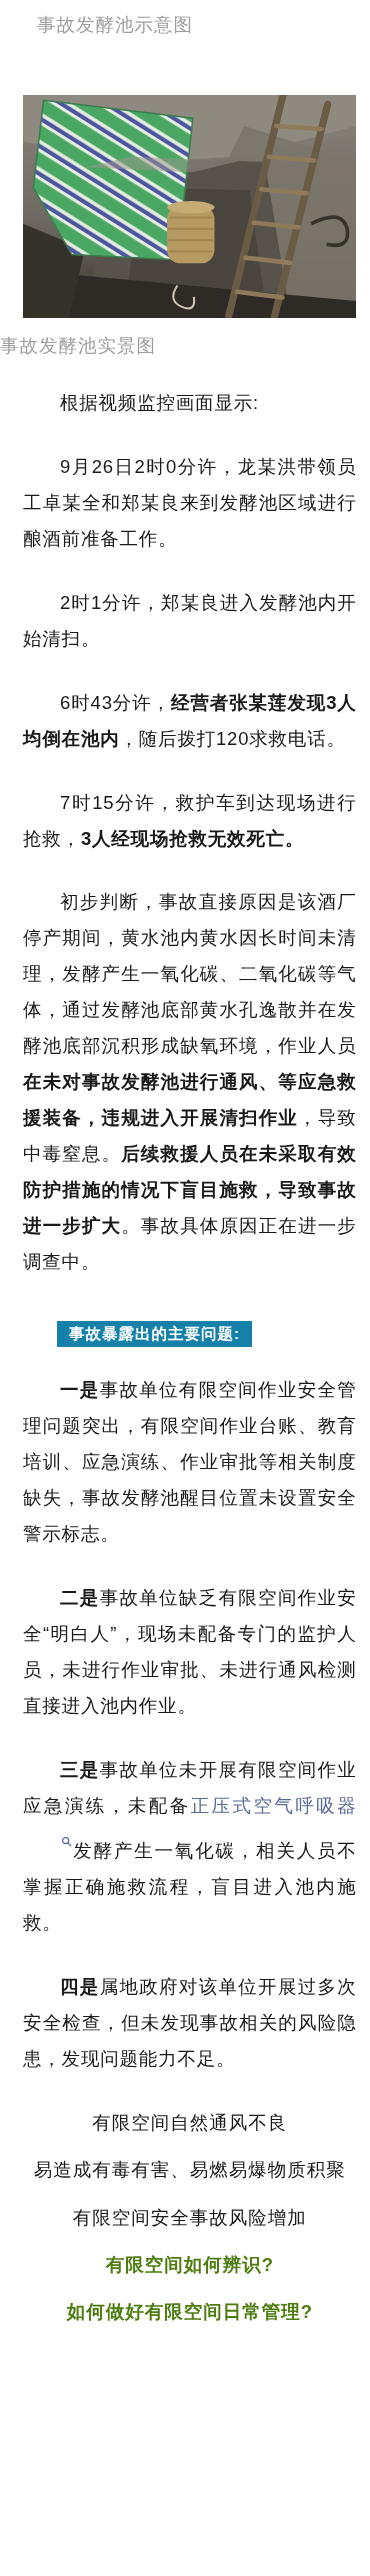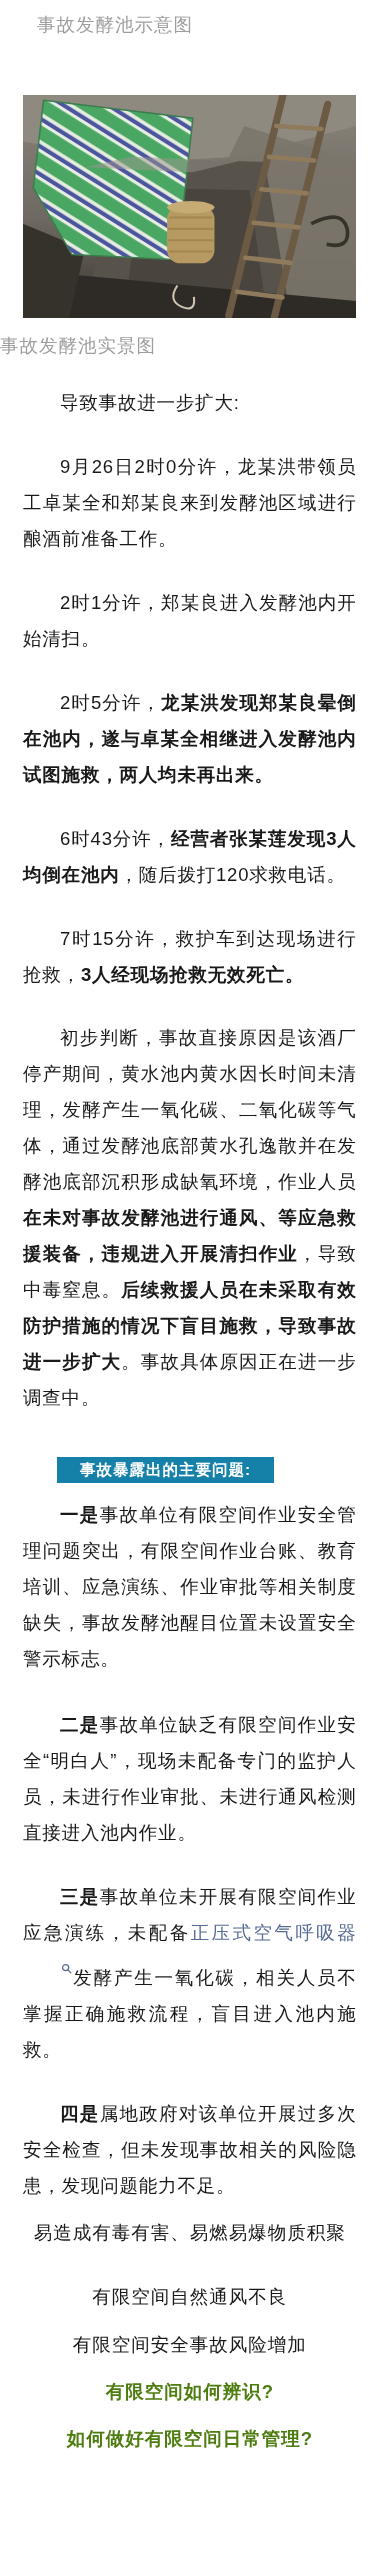--- a/index.html
+++ b/index.html
@@ -10,24 +10,24 @@
   .photo-wrap{margin:58px 14.4px 0 23px;}
   .photo-wrap svg{display:block;}
   .cap.bottom{margin-top:14.4px;}
   .hblock{margin:0 15.5px 0 21.6px;padding:5.2px 15.5px 5.2px 15.5px;background:linear-gradient(90deg,#e9eefb 0%,#f3f6fd 55%,#fbfcfe 100%);
           font-size:19.6px;font-weight:700;color:#1f1f1f;line-height:30px;letter-spacing:1.5px;}
   .hblock.first{margin-top:30px;}
   .hblock.second{margin-top:26px;}
   .para{margin:28px 14.4px 0 23px;font-size:18.5px;line-height:36px;letter-spacing:0.8px;color:#191919;
         text-align:justify;text-indent:2em;}
   .para.tight{margin-top:27px;}
-  .para.after-label{margin-top:16px;font-family:Liberation Mono, monospace;}
+  .para.after-label{margin-top:25px;}
   .b{font-weight:700;}
   .label-box{margin:41px 14.4px 0 57px;width:fit-content;background:#1681a8;color:#ffffff;
-             font-size:15.5px;font-weight:700;line-height:26px;padding:0 23px;letter-spacing:1px;}
+             font-size:15.5px;font-weight:700;line-height:26px;padding:0 12px;letter-spacing:1px;}
   .centered{margin:11.3px 14.4px 0 23px;font-size:18.5px;line-height:36px;letter-spacing:1px;color:#191919;text-align:center;}
   .centered.first{margin-top:28px;}
   .centered.q{color:#4d7c0f;font-weight:700;}
   .link{color:#576b95;}
   .search-sup{display:inline-block;vertical-align:9.3px;margin-left:1px;}
 </style>
 </head>
 <body>
 
 <div class="page">
@@ -81,27 +81,26 @@
       </g>
       <path d="M560 250 q60 -30 70 10 q6 40 -40 30" fill="none" stroke="#35322c" stroke-width="7"></path>
       <path d="M300 370 q-20 30 10 42 q26 10 22 -20" fill="none" stroke="#cfc7b4" stroke-width="4"></path>
       <polygon points="120,140 210,120 420,128 330,150" fill="#9b968c" opacity="0.5"></polygon>
     </svg>
   </div>
 
   <div class="cap bottom">事故发酵池实景图</div>
 
 
-  <div class="para tight"><span>导致事故进一步扩大:</span></div>
+  <div class="para tight"><span>根据视频监控画面显示:</span></div>
 
   <div class="para"><span>9月26日2时0分许，龙某洪带领员工卓某全和郑某良来到发酵池区域进行酿酒前准备工作。</span></div>
 
   <div class="para"><span>2时1分许，郑某良进入发酵池内开始清扫。</span></div>
 
-  <div class="para"><span>2时5分许，</span><span class="b">龙某洪发现郑某良晕倒在池内，遂与卓某全相继进入发酵池内试图施救，两人均未再出来。</span></div>
 
   <div class="para"><span>6时43分许，</span><span class="b">经营者张某莲发现3人均倒在池内</span><span>，随后拨打120求救电话。</span></div>
 
   <div class="para"><span>7时15分许，救护车到达现场进行抢救，</span><span class="b">3人经现场抢救无效死亡。</span></div>
 
 
   <div class="para tight"><span>初步判断，事故直接原因是该酒厂停产期间，黄水池内黄水因长时间未清理，发酵产生一氧化碳、二氧化碳等气体，通过发酵池底部黄水孔逸散并在发酵池底部沉积形成缺氧环境，作业人员</span><span class="b">在未对事故发酵池进行通风、等应急救援装备，违规进入开展清扫作业</span><span>，导致中毒窒息。</span><span class="b">后续救援人员在未采取有效防护措施的情况下盲目施救，导致事故进一步扩大</span><span>。事故具体原因正在进一步调查中。</span></div>
 
   <div class="label-box">事故暴露出的主要问题:</div>
 
@@ -109,21 +108,21 @@
 
   <div class="para"><span class="b">二是</span><span>事故单位缺乏有限空间作业安全“明白人”，现场未配备专门的监护人员，未进行作业审批、未进行通风检测直接进入池内作业。</span></div>
 
   <div class="para"><span class="b">三是</span><span>事故单位未开展有限空间作业应急演练，未配备</span><span class="link">正压式空气呼吸器</span><span class="search-sup"><svg width="11.3" height="11.3" viewBox="0 0 22 22">
           <circle cx="9" cy="9" r="6" fill="none" stroke="#576b95" stroke-width="2.4"></circle>
           <line x1="13.5" y1="13.5" x2="19" y2="19" stroke="#576b95" stroke-width="2.4" stroke-linecap="round"></line>
         </svg></span><span>发酵产生一氧化碳，相关人员不掌握正确施救流程，盲目进入池内施救。</span></div>
 
   <div class="para"><span class="b">四是</span><span>属地政府对该单位开展过多次安全检查，但未发现事故相关的风险隐患，发现问题能力不足。</span></div>
 
+  <div class="centered first">有限空间自然通风不良</div>
   <div class="centered">易造成有毒有害、易燃易爆物质积聚</div>
-  <div class="centered first">有限空间自然通风不良</div>
   <div class="centered">有限空间安全事故风险增加</div>
 
   <div class="centered q">有限空间如何辨识?</div>
   <div class="centered q">如何做好有限空间日常管理?</div>
 
 </div>
 
 
 </body></html>

